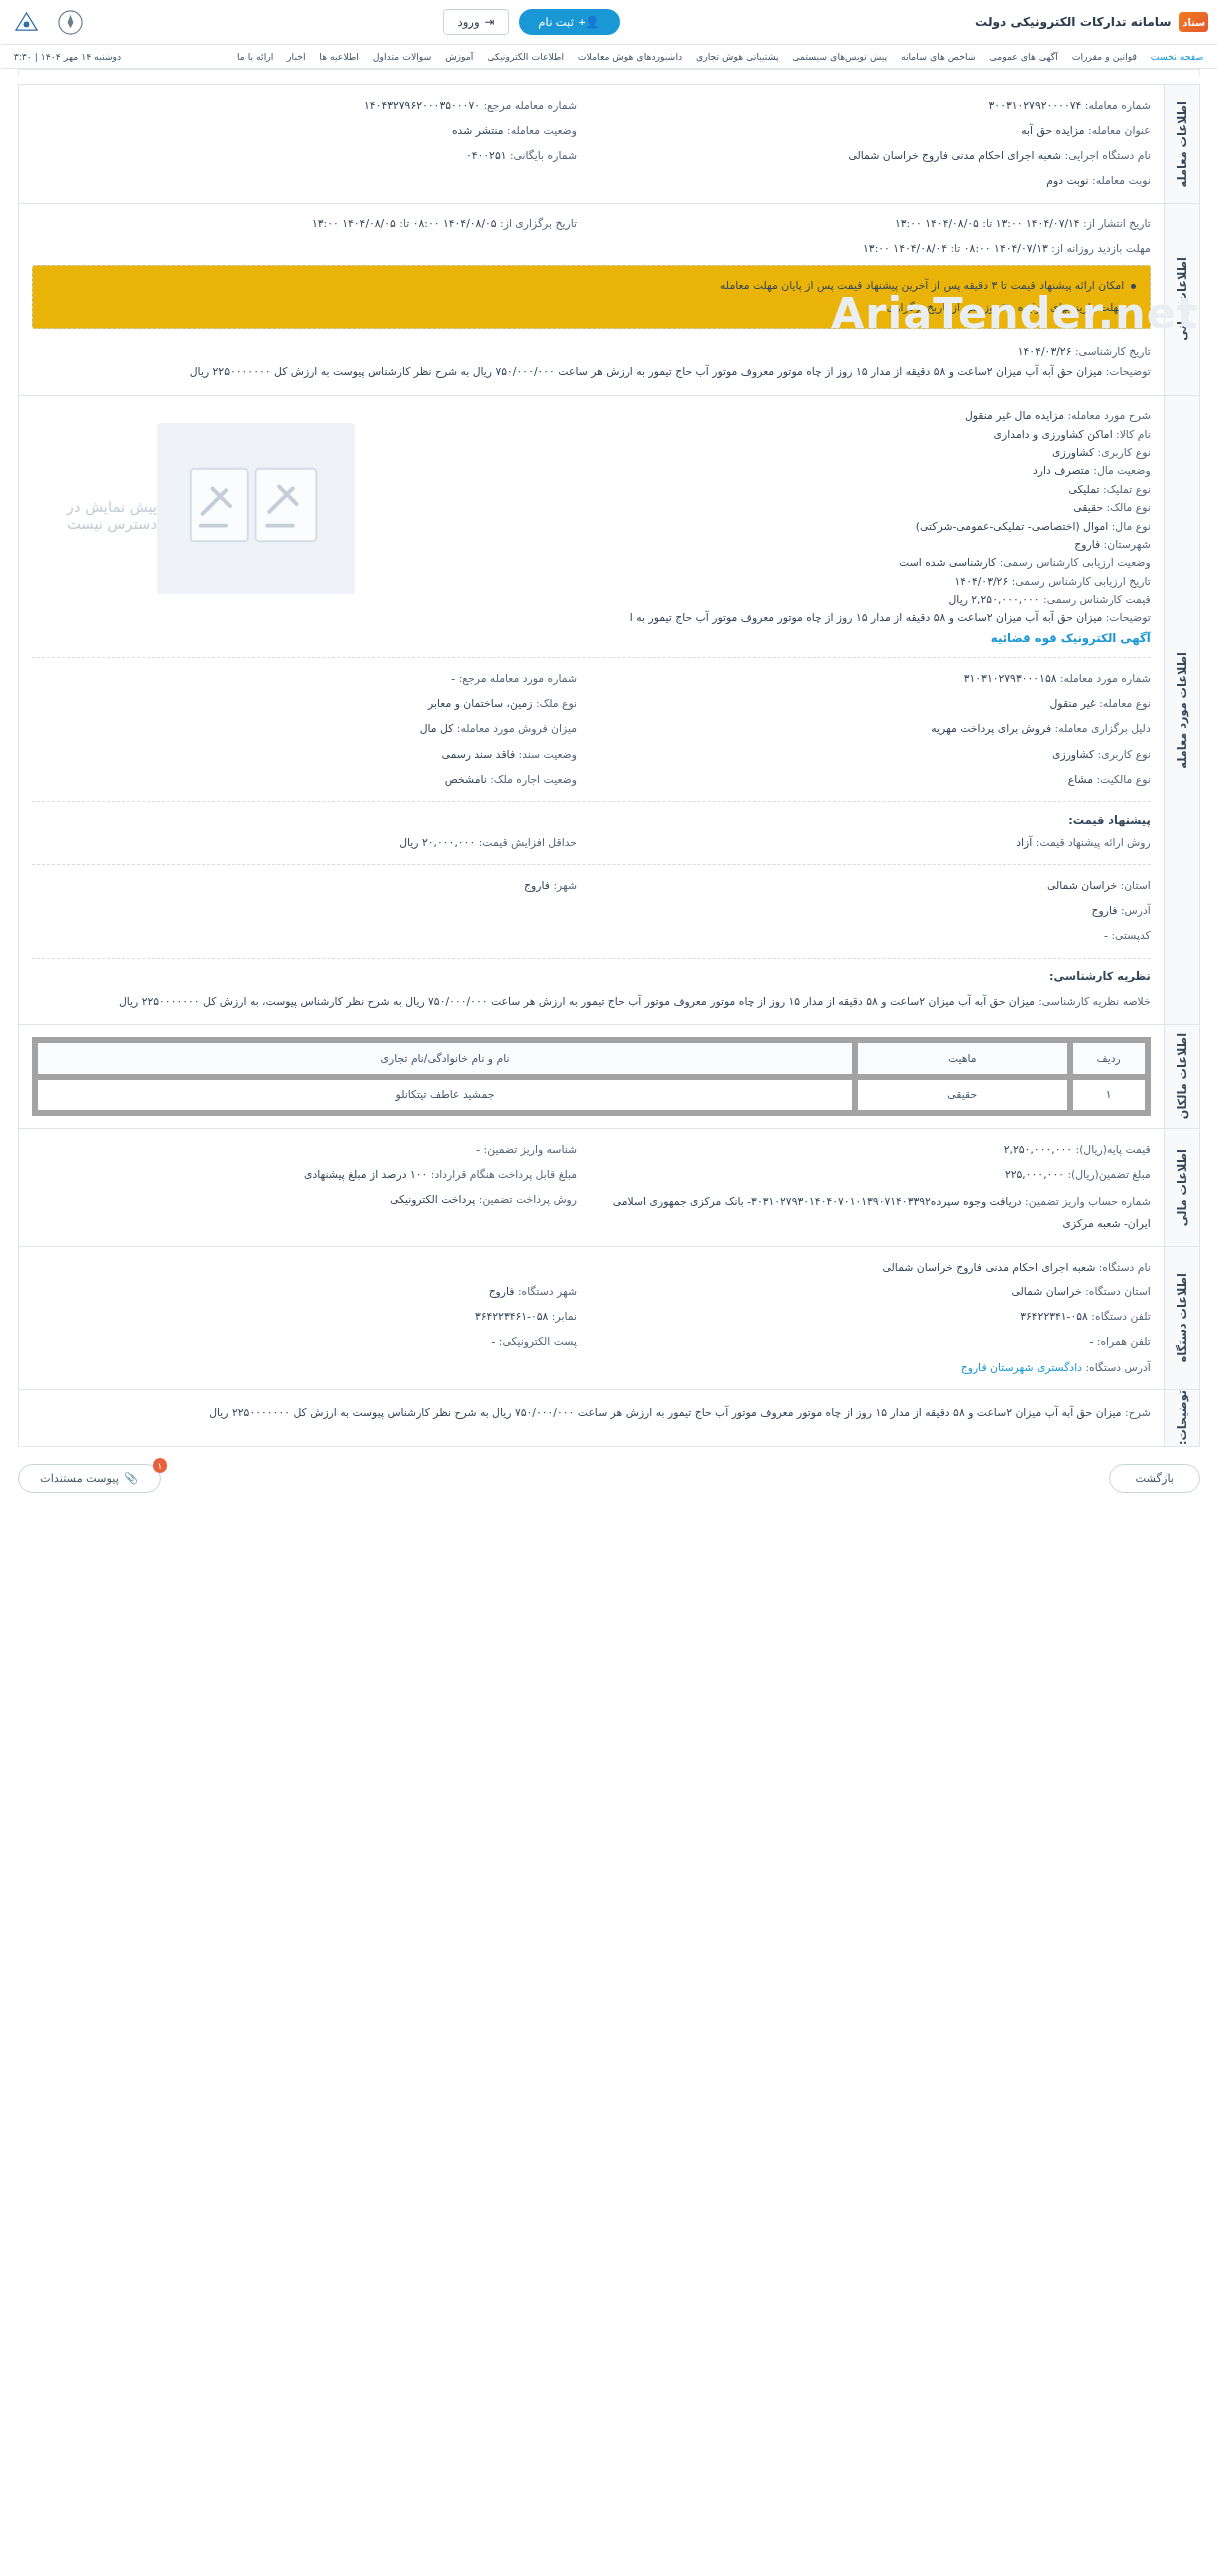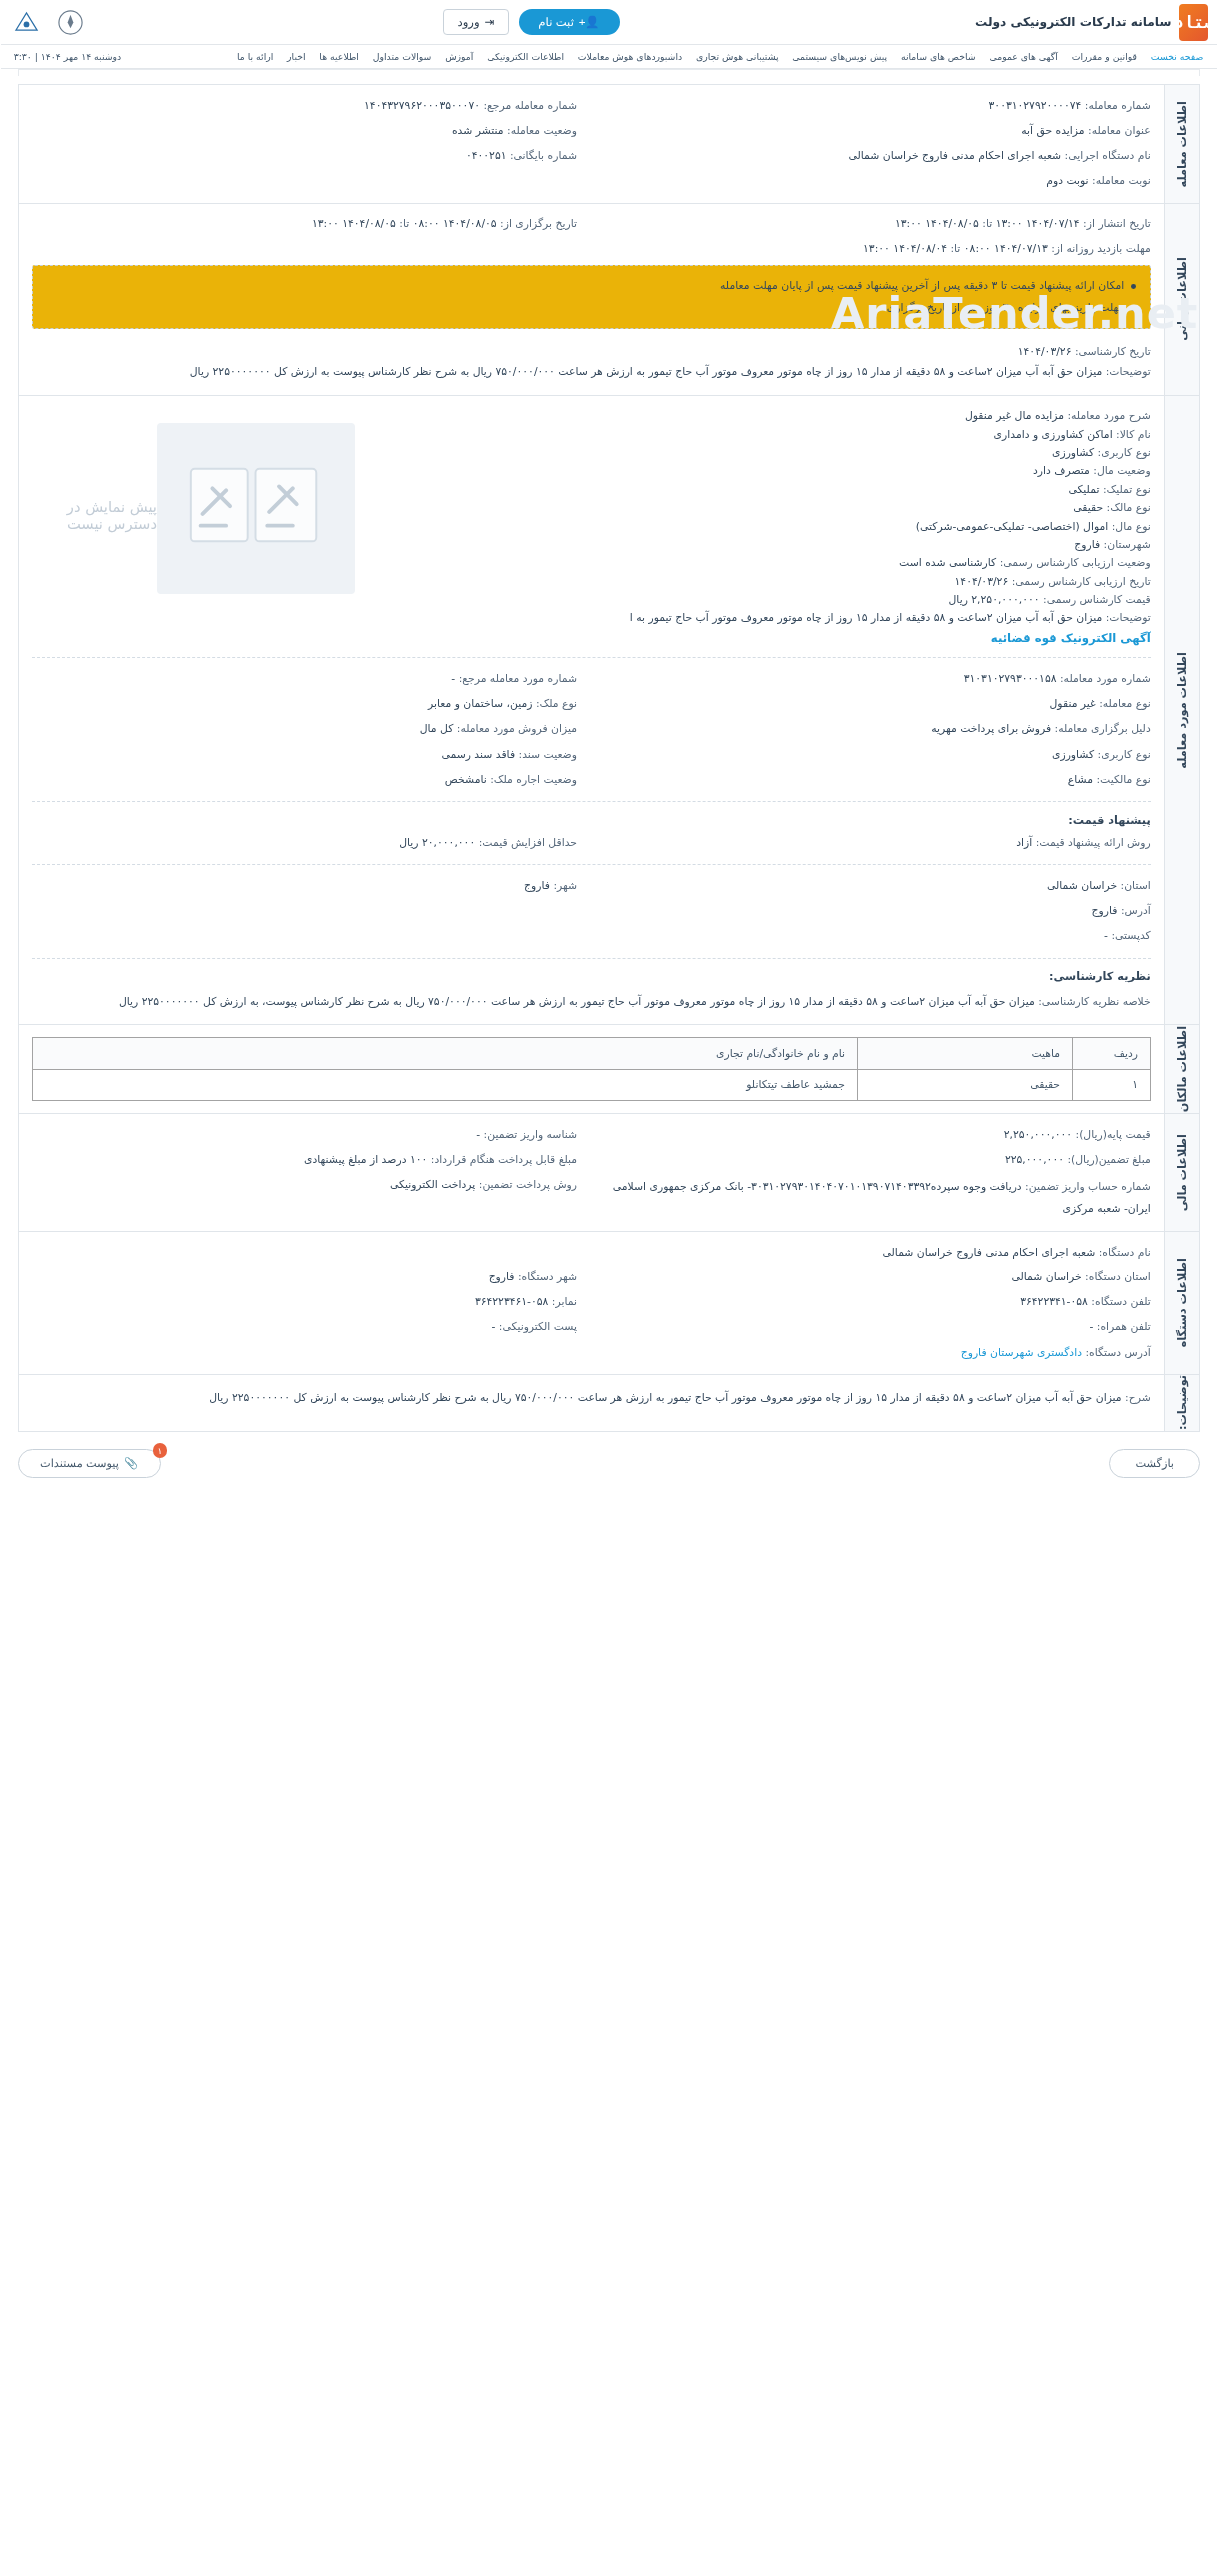--- a/index.html
+++ b/index.html
@@ -21,24 +21,24 @@
     padding: 0 9.8px;
     direction: rtl;
   }
   .topbar-right {
     display: flex; align-items: center; gap: 7.8px;
   }
   .brand-text {
     font-size: 12.2px; color: #2a3b4d; font-weight: bold;
   }
   .brand-logo {
-    width: 29px; height: 37px; border-radius: 3.9px;
+    width: 29px; height: 20px; border-radius: 3.9px;
     background: linear-gradient(135deg,#f07d20,#e4572e);
     display: flex; align-items: center; justify-content: center;
-    color: #fff; font-size: 17px; font-weight: bold; font-family: Liberation Mono, monospace;
+    color: #fff; font-size: 10px; font-weight: bold;
   }
   .topbar-center { display: flex; align-items: center; gap: 9.8px; }
   .btn-register {
     background: #1a98d5; color: #fff;
     border-radius: 15.7px; padding: 5.9px 19.6px;
     font-size: 11.7px; display: flex; align-items: center; gap: 4.9px;
     border: none; cursor: pointer;
   }
   .btn-login {
     background: #fff; color: #2a3b4d;
@@ -187,23 +187,23 @@
   }
 
   
   table.owners {
     width: 100%;
     border-collapse: collapse;
     font-size: 10.8px;
     color: #44586b;
   }
   table.owners th, table.owners td {
-    border: 1px solid #a3a3a3;
+    border: 6px solid #a3a3a3;
     padding: 8.8px 11.7px;
-    text-align: right;
+    text-align: center;
     font-weight: normal;
   }
   table.owners th { background: #fafbfc; color: #44586b; }
 
   
   .footer {
     display: flex;
     align-items: center;
     justify-content: space-between;
     padding: 17.6px;

